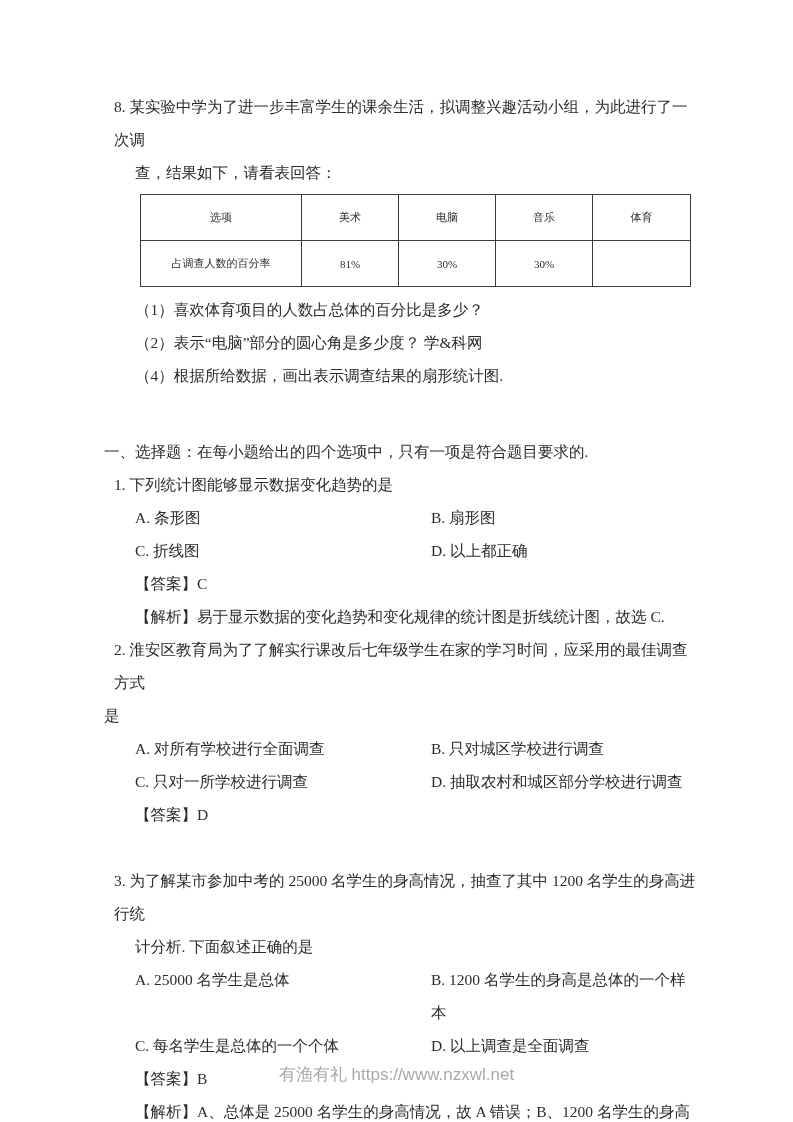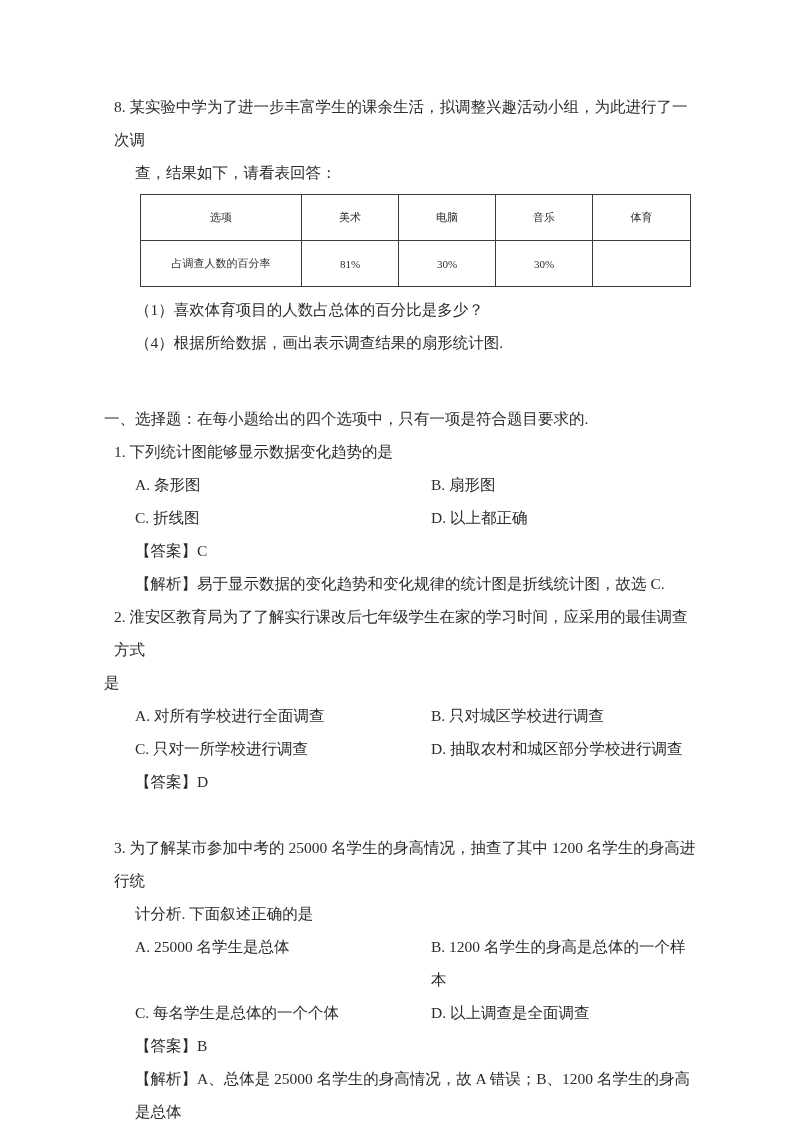--- a/index.html
+++ b/index.html
@@ -88,20 +88,21 @@
         <td class="c0">占调查人数的百分率</td>
         <td class="c1">81%</td>
         <td class="c2">30%</td>
         <td class="c3">30%</td>
         <td class="c4"></td>
       </tr>
     </tbody>
       </table>
 
     <p class="hang">（1）喜欢体育项目的人数占总体的百分比是多少？</p>
+    <p class="hang">（2）表示“电脑”部分的圆心角是多少度？ 学&amp;科网</p>
     <p class="hang">（4）根据所给数据，画出表示调查结果的扇形统计图.</p>
   </div>
 
   <p class="section-heading">一、选择题：在每小题给出的四个选项中，只有一项是符合题目要求的.</p>
 
   <div>
     <p class="num-line">1. 下列统计图能够显示数据变化趋势的是</p>
     <div class="opts">
       <span class="opt-l">A. 条形图</span>
       <span class="opt-r">B. 扇形图</span>
@@ -139,14 +140,15 @@
     </div>
     <div class="opts">
       <span class="opt-l">C. 每名学生是总体的一个个体</span>
       <span class="opt-r">D. 以上调查是全面调查</span>
     </div>
     <p class="hang">【答案】B</p>
     <p class="hang">【解析】A、总体是 25000 名学生的身高情况，故 A 错误；B、1200 名学生的身高是总体</p>
 
   </div>
 
+  <div class="footer">有渔有礼 https://www.nzxwl.net</div>
 
 </div>
 
 </body></html>

